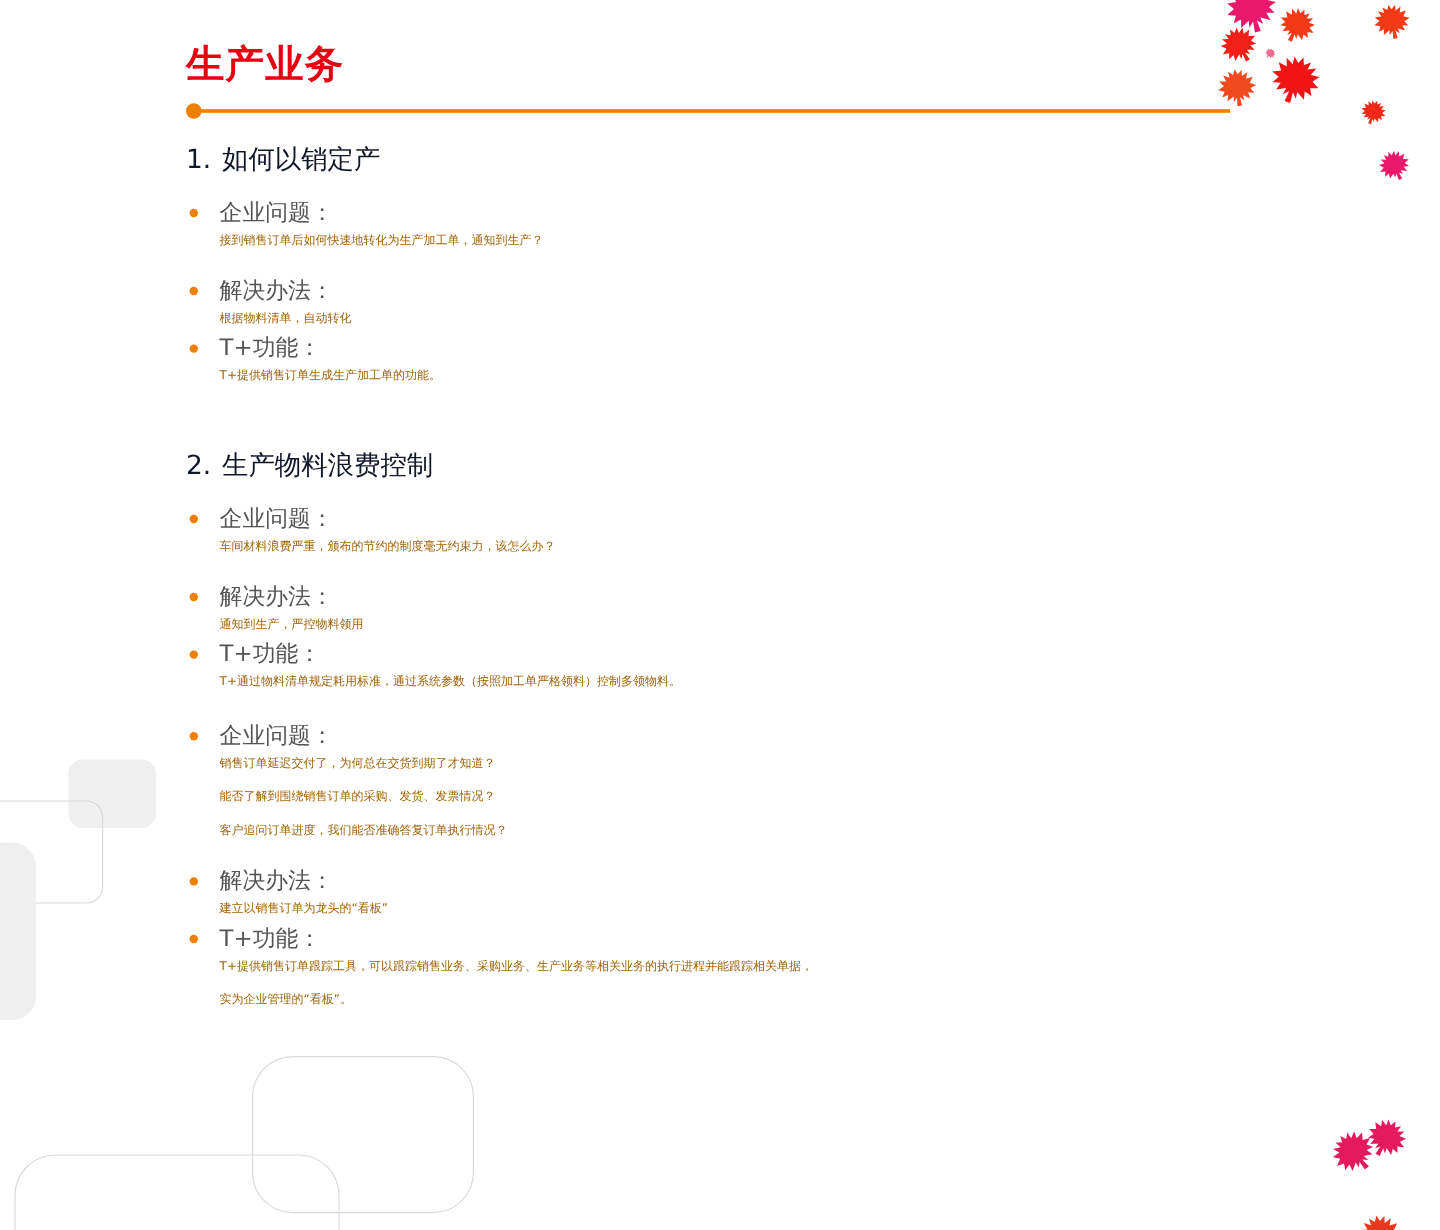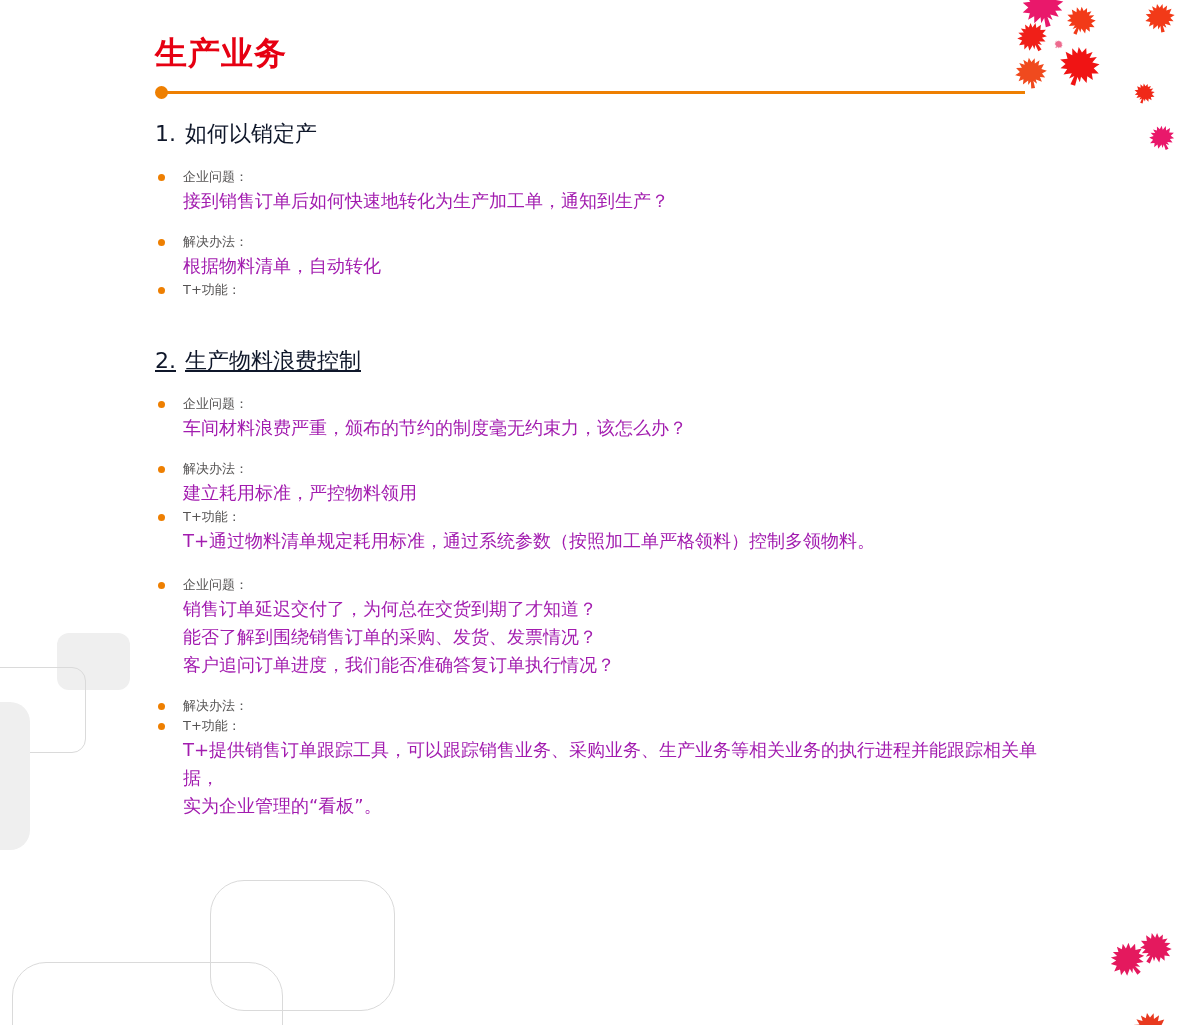--- a/index.html
+++ b/index.html
@@ -28,32 +28,32 @@
   .page-title { margin-top:34px; font-size:32px; line-height:38px; font-weight:600;
                 color:#e60012; letter-spacing:1px; }
   .rule { position:relative; margin-top:14px; height:13px; }
   .rule-dot { position:absolute; left:0; top:0; width:13px; height:13px;
               border-radius:50%; background:#ee7f01; }
   .rule-line { position:absolute; left:8px; top:5px; width:862px; height:3px;
                background:#ee7f01; }
 
   .sec-heading { font-size:22px; line-height:26px; font-weight:500; color:#0f172a; }
   .sec-1 .sec-heading { margin-top:22px; }
-  .sec-2 .sec-heading { margin-top:48px;text-decoration:underline; }
+  .sec-2 .sec-heading { margin-top:48px; }
   .sec-3 .sec-heading { margin-top:49px; }
   .sec-num { margin-right:9px; }
 
   .bullet { position:relative; padding-left:28px; }
   .mt20 { margin-top:20px; }
   .mt17 { margin-top:17px; }
   .mt18 { }
   .dot { position:absolute; left:3px; top:7px; width:7px; height:7px;
          border-radius:50%; background:#ee7f01; }
-  .b-label { font-size:13px; line-height:20px; color:#555353; }
-  .b-line  { font-size:18px; line-height:28px; color:#a21caf; }
+  .b-label { font-size:19px; line-height:20px; color:#555353; }
+  .b-line  { font-size:10px; line-height:28px; color:#a16207; }
 </style>
 </head>
 <body>
 
 <svg width="0" height="0" style="position:absolute" aria-hidden="true">
   <defs>
     <path id="leafPath" d="M50 2 L56 16 L68 6 L66 22 L82 14 L76 30 L94 28 L84 42 L100 50 L84 56 L92 70 L76 66 L80 82 L62 72 L64 86 L54 76 L56 98 L44 98 L46 76 L36 86 L38 72 L20 82 L24 66 L8 70 L16 56 L0 50 L16 42 L6 28 L24 30 L18 14 L34 22 L32 6 L44 16 Z"></path>
   </defs>
 </svg>
 
@@ -119,53 +119,55 @@
         <div class="b-line">接到销售订单后如何快速地转化为生产加工单，通知到生产？</div>
       </div>
       <div class="bullet mt17">
         <span class="dot"></span>
         <div class="b-label">解决办法：</div>
         <div class="b-line">根据物料清单，自动转化</div>
       </div>
       <div class="bullet mt18">
         <span class="dot"></span>
         <div class="b-label">T+功能：</div>
+        <div class="b-line">T+提供销售订单生成生产加工单的功能。</div>
       </div>
     </section>
 
     <section class="sec sec-2">
       <h2 class="sec-heading"><span class="sec-num">2.</span><span class="sec-title">生产物料浪费控制</span></h2>
       <div class="bullet mt20">
         <span class="dot"></span>
         <div class="b-label">企业问题：</div>
         <div class="b-line">车间材料浪费严重，颁布的节约的制度毫无约束力，该怎么办？</div>
       </div>
       <div class="bullet mt17">
         <span class="dot"></span>
         <div class="b-label">解决办法：</div>
-        <div class="b-line">建立耗用标准，严控物料领用</div>
+        <div class="b-line">通知到生产，严控物料领用</div>
       </div>
       <div class="bullet mt18">
         <span class="dot"></span>
         <div class="b-label">T+功能：</div>
         <div class="b-line">T+通过物料清单规定耗用标准，通过系统参数（按照加工单严格领料）控制多领物料。</div>
       </div>
     </section>
 
     <section class="sec sec-3">
       <div class="bullet mt20">
         <span class="dot"></span>
         <div class="b-label">企业问题：</div>
         <div class="b-line">销售订单延迟交付了，为何总在交货到期了才知道？</div>
         <div class="b-line">能否了解到围绕销售订单的采购、发货、发票情况？</div>
         <div class="b-line">客户追问订单进度，我们能否准确答复订单执行情况？</div>
       </div>
       <div class="bullet mt17">
         <span class="dot"></span>
         <div class="b-label">解决办法：</div>
+        <div class="b-line">建立以销售订单为龙头的“看板”</div>
       </div>
       <div class="bullet mt18">
         <span class="dot"></span>
         <div class="b-label">T+功能：</div>
         <div class="b-line">T+提供销售订单跟踪工具，可以跟踪销售业务、采购业务、生产业务等相关业务的执行进程并能跟踪相关单据，</div>
         <div class="b-line">实为企业管理的“看板”。</div>
       </div>
     </section>
 
   </div>

